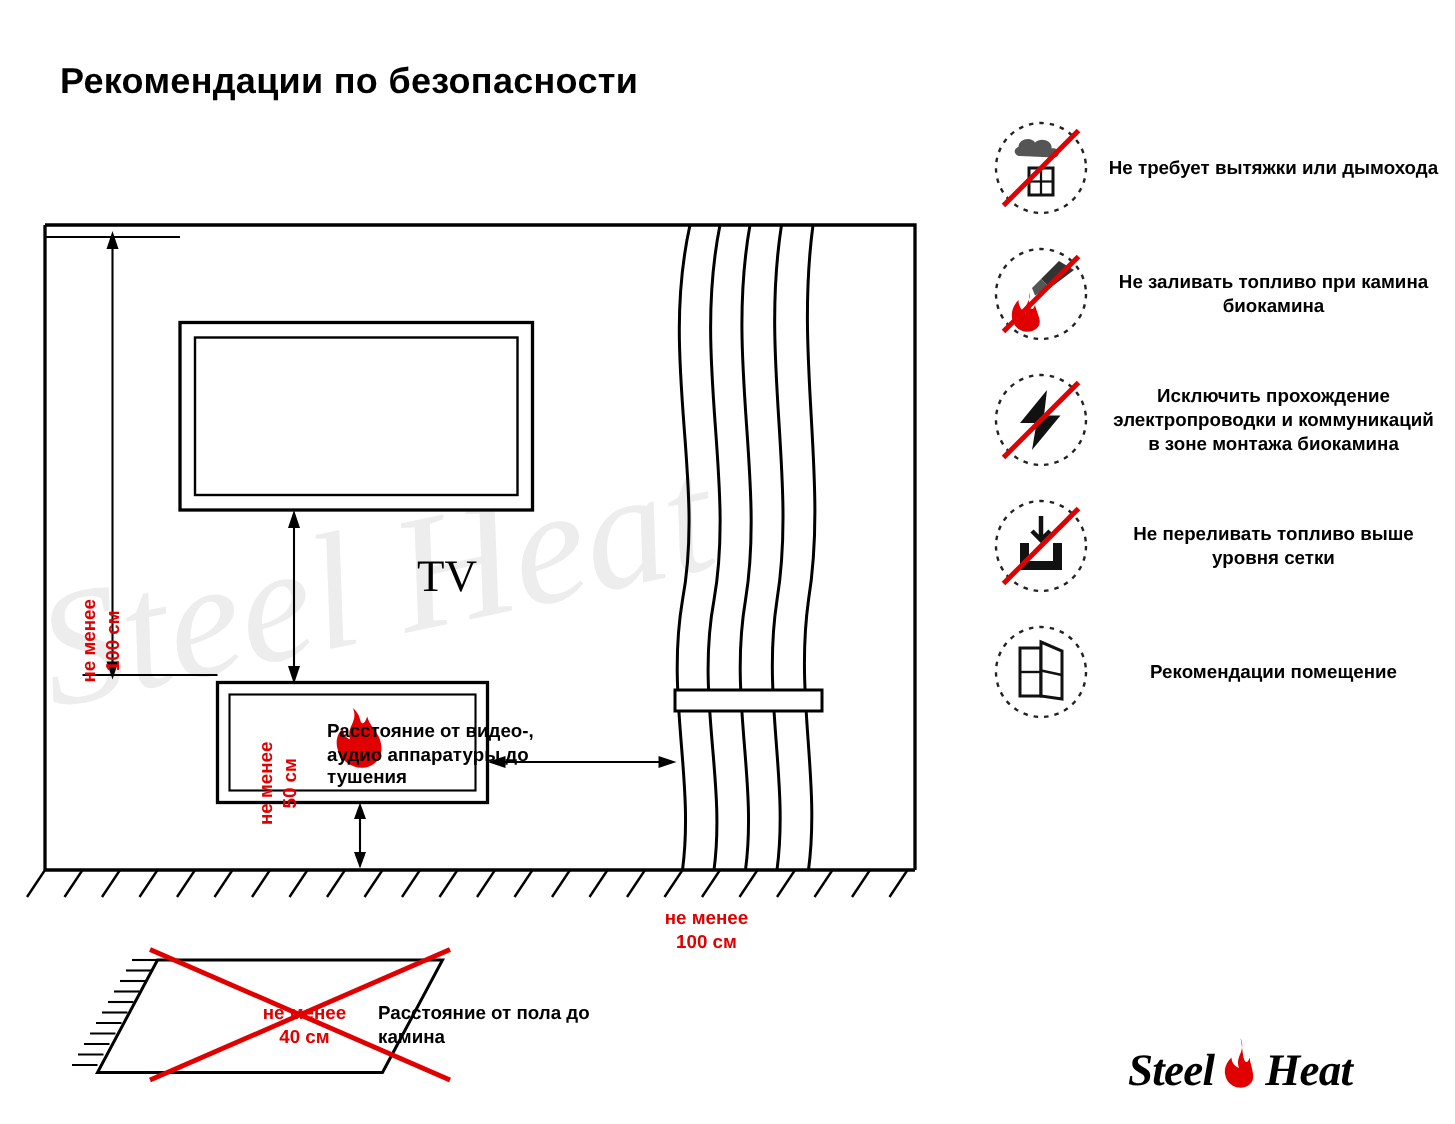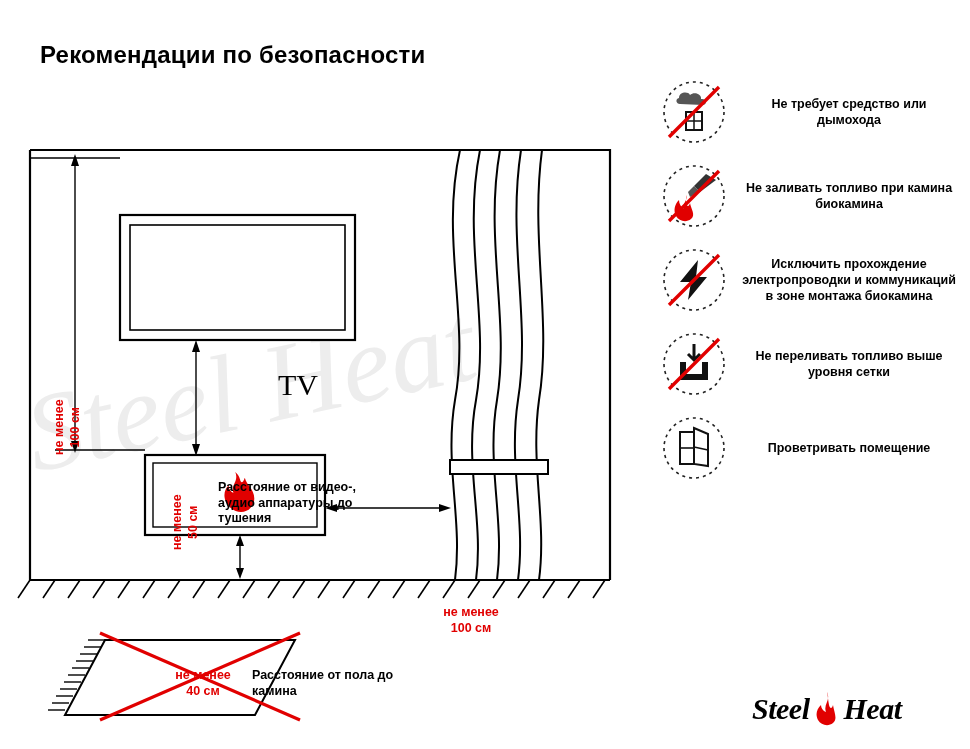--- a/index.html
+++ b/index.html
@@ -112,21 +112,21 @@
     line-height: 1.3;
     text-align: center;
   }
 
   
   #logo {
     position: absolute;
     left: 752px;
     top: 692px;
     display: flex;
-    align-items: flex-start;
+    align-items: flex-end;
     font-family: "Liberation Serif", serif;
   }
   #logo .word {
     font-size: 30px;
     font-weight: bold;
     font-style: italic;
     letter-spacing: -0.5px;
   }
   #logo .flame-wrap {
     margin: 0 4px;
@@ -277,21 +277,21 @@
       <div class="badge">
         <svg width="68" height="68" viewBox="0 0 68 68">
           <circle cx="34" cy="34" r="30" fill="none" stroke="#222" stroke-width="1.6" stroke-dasharray="3 4"></circle>
           <path d="M20 26 C16 26 15 21 19 20 C19 14 28 13 30 17 C34 13 42 16 41 21 C46 20 48 26 43 27 Z" fill="#555"></path>
           <rect x="26" y="34" width="16" height="18" fill="none" stroke="#111" stroke-width="2"></rect>
           <line x1="34" y1="34" x2="34" y2="52" stroke="#111" stroke-width="1.5"></line>
           <line x1="26" y1="43" x2="42" y2="43" stroke="#111" stroke-width="1.5"></line>
           <line x1="9" y1="59" x2="59" y2="9" stroke="#e10000" stroke-width="3.4"></line>
         </svg>
       </div>
-      <div class="txt">Не требует средство или дымохода</div>
+      <div class="txt">Не требует вытяжки или дымохода</div>
     </div>
 
 
     <div class="rule">
       <div class="badge">
         <svg width="68" height="68" viewBox="0 0 68 68">
           <circle cx="34" cy="34" r="30" fill="none" stroke="#222" stroke-width="1.6" stroke-dasharray="3 4"></circle>
           <path d="M46 12 L56 18 L40 30 L34 24 Z" fill="#333"></path>
           <path d="M34 24 L40 30 L30 35 L28 30 Z" fill="#555"></path>
           <path d="M26 33 C28 39 22 41 24 47 C21 45 19 42 19 38 C15 42 13 48 16 54 C19 59 26 61 31 57 C36 53 31 47 30 41 C29 45 27 45 26 41 Z" fill="#e10000"></path>
@@ -327,21 +327,21 @@
     <div class="rule">
       <div class="badge">
         <svg width="68" height="68" viewBox="0 0 68 68">
           <circle cx="34" cy="34" r="30" fill="none" stroke="#222" stroke-width="1.6" stroke-dasharray="3 4"></circle>
           <rect x="20" y="18" width="14" height="32" fill="#fff" stroke="#111" stroke-width="2"></rect>
           <line x1="20" y1="34" x2="34" y2="34" stroke="#111" stroke-width="1.6"></line>
           <path d="M34 14 L48 20 L48 52 L34 50 Z" fill="#fff" stroke="#111" stroke-width="2"></path>
           <line x1="34" y1="33" x2="48" y2="36" stroke="#111" stroke-width="1.6"></line>
         </svg>
       </div>
-      <div class="txt">Проветривать помещение</div>
+      <div class="txt">Рекомендации помещение</div>
     </div>
   </div>
 
   <div id="logo">
     <span class="word">Steel</span>
     <span class="flame-wrap">
       <svg width="26" height="34" viewBox="0 0 26 34">
         <path d="M13 0 C17 9 9 12 12 20 C9 19 7 16 7 13 C3 17 1 22 4 28 C7 33 14 35 19 31 C24 27 20 20 19 13 C18 17 16 17 15 13 C14 8 14 4 13 0 Z" fill="#e10000"></path>
       </svg>
     </span>

